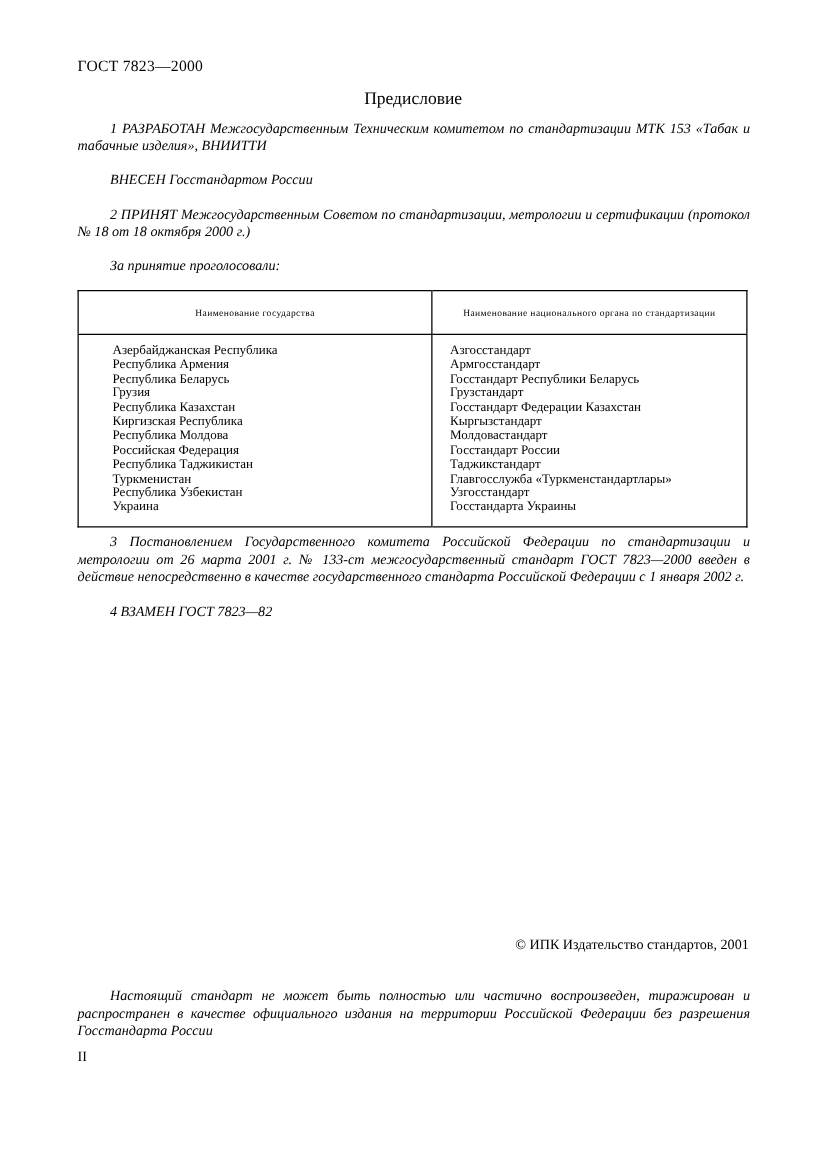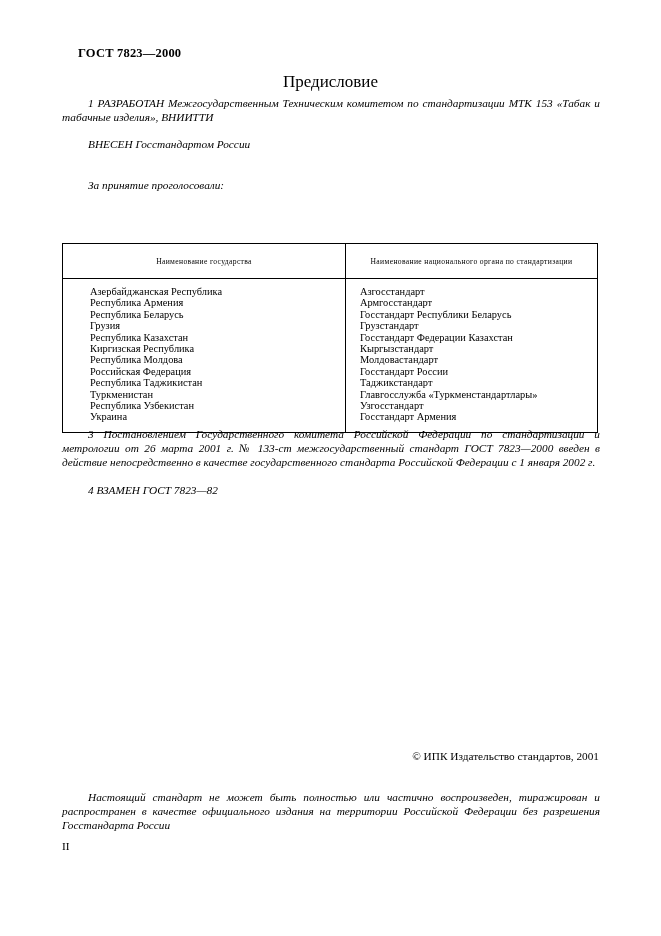--- a/index.html
+++ b/index.html
@@ -16,31 +16,30 @@
     width: 661px;
     height: 936px;
     background: #ffffff;
     overflow: hidden;
   }
   .doc-header {
     position: absolute;
     left: 62px;
     top: 46px;
     font-size: 12.5px;
-    font-weight: bold;
+    font-weight: normal;
     letter-spacing: 0.2px;
-    margin-left: 16px;
   }
   .section-title {
     position: absolute;
     left: 0;
     right: 0;
     top: 72px;
     text-align: center;
-    font-size: 17px;
+    font-size: 14px;
   }
   .content {
     position: absolute;
     left: 62px;
     top: 96px;
     width: 538px;
   }
   p.para {
     margin: 0 0 0 0;
     font-size: 11.3px;
@@ -57,21 +56,20 @@
     position: absolute;
     left: 62px;
     top: 232px;
     width: 536px;
   }
   table.vote-table {
     width: 100%;
     border-collapse: collapse;
     border: 1.6px solid #000;
     table-layout: fixed;
-    margin-top: 11px;
   }
   table.vote-table th {
     font-weight: normal;
     font-size: 7.6px;
     letter-spacing: 0.35px;
     text-align: center;
     padding: 13px 6px 12px 6px;
     border-bottom: 1.6px solid #000;
     vertical-align: middle;
   }
@@ -131,20 +129,21 @@
 
   <div class="doc-header">ГОСТ 7823—2000</div>
 
   <div class="section-title">Предисловие</div>
 
   <div class="content">
     <p class="para">1  РАЗРАБОТАН Межгосударственным Техническим комитетом по стандартизации МТК  153 «Табак и табачные изделия», ВНИИТТИ</p>
     <div class="gap-md"></div>
     <p class="para">ВНЕСЕН Госстандартом России</p>
     <div class="gap-md"></div>
+    <p class="para">2  ПРИНЯТ Межгосударственным Советом по стандартизации, метрологии и сертификации (протокол №  18 от 18 октября 2000  г.)</p>
     <div class="gap-md"></div>
     <p class="para">За принятие проголосовали:</p>
   </div>
 
   <div class="vote-table-wrap">
     <table class="vote-table">
       <thead>
         <tr>
           <th class="col-left">Наименование государства</th>
           <th>Наименование национального органа по стандартизации</th>
@@ -174,21 +173,21 @@
               <li>Армгосстандарт</li>
               <li>Госстандарт Республики Беларусь</li>
               <li>Грузстандарт</li>
               <li>Госстандарт Федерации Казахстан</li>
               <li>Кыргызстандарт</li>
               <li>Молдовастандарт</li>
               <li>Госстандарт России</li>
               <li>Таджикстандарт</li>
               <li>Главгосслужба «Туркменстандартлары»</li>
               <li>Узгосстандарт</li>
-              <li>Госстандарт Армения</li>
+              <li>Госстандарта Украины</li>
             </ul>
           </td>
         </tr>
       </tbody>
     </table>
   </div>
 
   <div class="after-table">
     <p class="para">3  Постановлением Государственного комитета Российской Федерации по стандартизации и метрологии от 26 марта 2001  г. №  133-ст межгосударственный стандарт ГОСТ  7823—2000 введен в действие непосредственно в качестве государственного стандарта Российской Федерации с 1 января 2002  г.</p>
     <div class="gap-md"></div>

